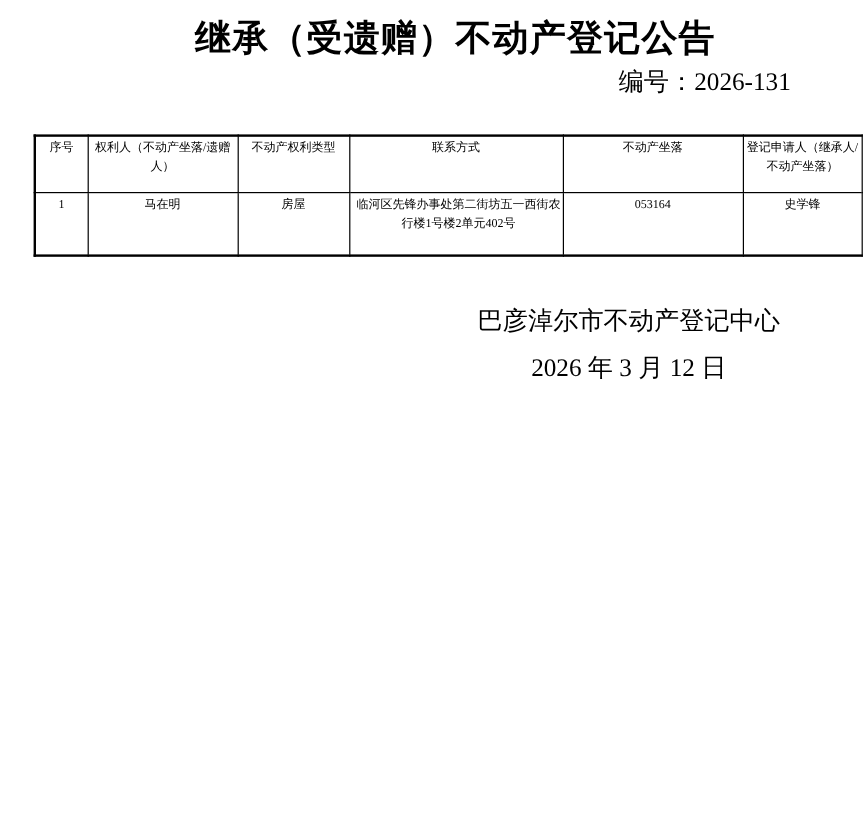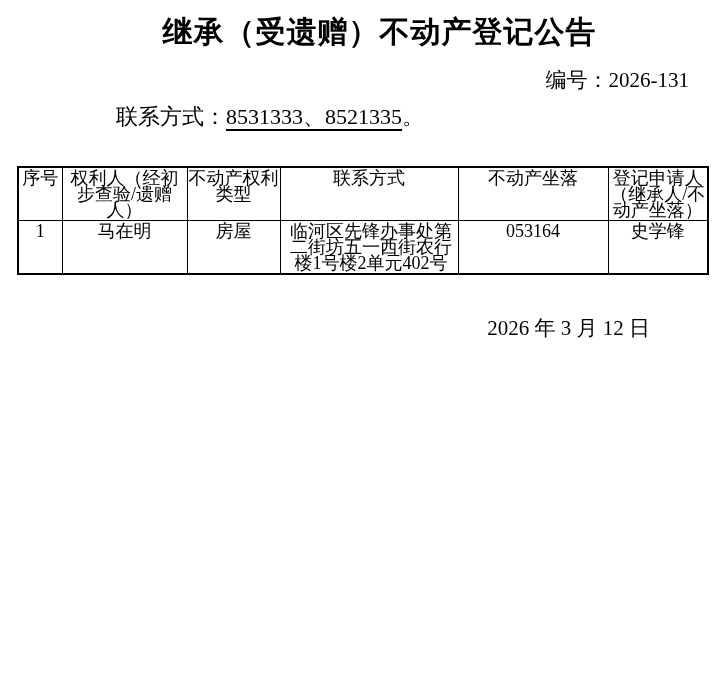--- a/index.html
+++ b/index.html
@@ -13,45 +13,45 @@
   .title {
     margin: 12px 0 0 0;
     text-align: center;
     font-family: "Liberation Sans", "DejaVu Sans", sans-serif;
     font-weight: bold;
     font-size: 30px;
     letter-spacing: 1px;
     padding-left: 40px;
   }
   .doc-number {
-    margin-top: 13px;
+    margin-top: 1px;
     text-align: right;
-    padding-right: 30px;
+    padding-right: 60px;
     font-size: 21px;
   }
   .body-text {
     width: 596px;
     margin: 4px 0 0 72px;
     font-size: 22px;
     line-height: 38px;
     text-align: justify;
     text-justify: inter-character;
   }
   .body-text p { margin: 0; text-indent: 2em; }
   .u {
     text-decoration: underline;
     text-underline-offset: 5px;
     text-decoration-thickness: 1.5px;
   }
   table.doc-table {
     border-collapse: collapse;
-    margin: 30px 0 0 17px;
+    margin: 30px 0 0 28px;
     width: 690px;
     table-layout: fixed;
-    font-size: 18px;
+    font-size: 10px;
     line-height: 16px;
     border: 2px solid #000;
   }
   .doc-table th, .doc-table td {
     border: 1px solid #000;
     vertical-align: top;
     padding: 2px 1px;
     font-weight: normal;
     text-align: center;
     overflow: hidden;
@@ -69,49 +69,49 @@
   .footer-inner { display: inline-block; text-align: center; }
 </style>
 </head>
 <body>
 
 <h1 class="title">继承（受遗赠）不动产登记公告</h1>
 
 <div class="doc-number">编号：2026-131</div>
 
 <div class="body-text">
-  <p><span>联系方式：</span><span class="u">8531333、8521335</span><span>。</span></p>
 </div>
 
 <table class="doc-table">
   <colgroup>
     <col style="width:44px">
     <col style="width:125px">
     <col style="width:93px">
     <col style="width:178px">
     <col style="width:150px">
     <col style="width:100px">
   </colgroup>
   <tbody>
       <tr class="header-row">
     <th>序号</th>
-    <th>权利人（经初步查验/遗赠人）</th>
+    <th>权利人（不动产坐落/遗赠人）</th>
     <th>不动产权利类型</th>
     <th>联系方式</th>
     <th>不动产坐落</th>
     <th>登记申请人（继承人/不动产坐落）</th>
   </tr>
   <tr class="data-row">
     <td>1</td>
     <td>马在明</td>
     <td>房屋</td>
     <td class="cell-location">临河区先锋办事处第二街坊五一西街农行楼1号楼2单元402号</td>
     <td>053164</td>
     <td>史学锋</td>
   </tr>
 </tbody>
   </table>
 
 <div class="footer">
   <div class="footer-inner">
+    <div>巴彦淖尔市不动产登记中心</div>
     <div>2026 年 3 月 12 日</div>
   </div>
 </div>
 
 </body></html>

